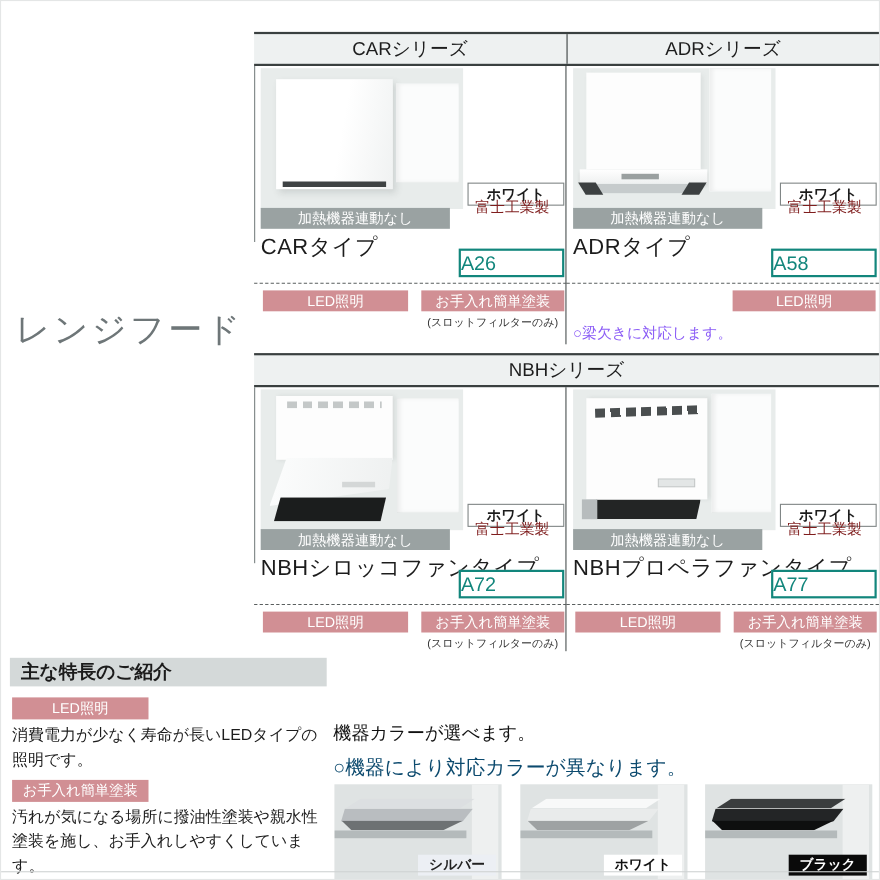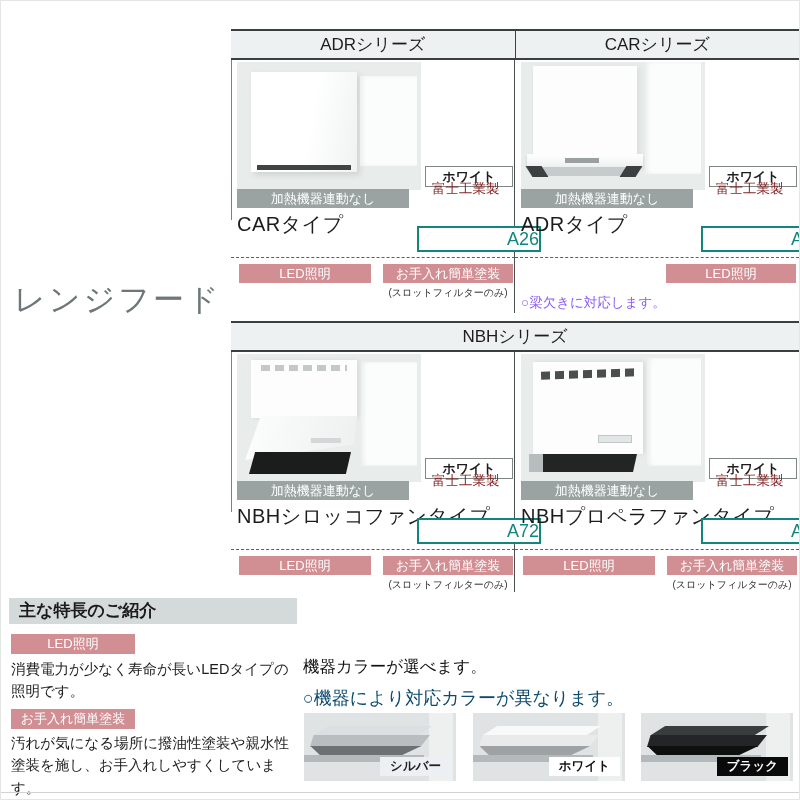--- a/index.html
+++ b/index.html
@@ -27,21 +27,21 @@
   .photo{position:absolute;left:6px;top:2px;width:184px;height:128px;background:#e8eceb;overflow:hidden;}
   .photo div{position:absolute;}
   .linkage-badge{position:absolute;left:6px;top:129px;width:172px;height:19px;background:#9aa2a2;color:#fff;
                  font-size:13px;line-height:19px;text-align:center;}
   .product-name{position:absolute;left:6px;top:151px;font-size:20px;color:#1c1c1c;letter-spacing:.5px;white-space:nowrap;}
   .name-sm{font-size:20px;}
   .color-tag{position:absolute;left:194px;top:106px;width:86px;height:19px;border:1px solid #808686;background:#fff;
              font-size:13px;font-weight:bold;line-height:19px;text-align:center;color:#1c1c1c;}
   .maker{position:absolute;left:201px;top:120px;font-size:13.5px;color:#7f1d1d;}
   .code-box{position:absolute;left:186px;top:166px;width:92px;height:22px;border:2px solid #12867c;background:#fff;
-            color:#12867c;font-size:18px;line-height:22px;text-align:right;cursor:pointer;padding-left:28px;}
+            color:#12867c;font-size:18px;line-height:22px;text-align:left;cursor:pointer;}
   .dash-line{position:absolute;left:0;top:197px;width:100%;border-top:1px dashed #5a5f5f;}
   .pink-badge{position:absolute;top:204px;height:19px;background:#d18f94;color:#fff;font-size:13px;line-height:19px;text-align:center;}
   .b-led{left:8px;width:132px;}
   .b-paint{left:152px;width:130px;}
   .b-led-right{left:auto;right:3px;width:130px;}
   .feature-note{position:absolute;left:152px;top:226px;width:130px;text-align:center;font-size:10px;color:#333;}
   .cell-note{position:absolute;left:6px;top:234px;font-size:13.5px;color:#8b5cf6;}
 
   
   .car-art .hood{left:14px;top:10px;width:106px;height:100px;background:linear-gradient(100deg,#ffffff 55%,#f0f2f2);box-shadow:3px 3px 6px rgba(90,100,100,.18);}
@@ -75,21 +75,21 @@
                   font-size:17px;font-weight:bold;line-height:26px;padding-left:10px;}
   .feat-badge{position:absolute;left:10px;width:124px;height:20px;background:#d18f94;color:#fff;font-size:13px;
               line-height:20px;text-align:center;}
   .fb1{top:633px;} .fb2{top:708px;}
   .feat-text{position:absolute;left:10px;width:290px;font-size:14.5px;line-height:1.55;color:#1d1d1d;}
   .ft1{top:657px;} .ft2{top:731px;}
 
   
   .color-title{position:absolute;left:302px;top:655px;font-size:16.5px;font-weight:normal;color:#111;}
   .color-note{position:absolute;left:302px;top:685px;font-size:18px;color:#0c4a6e;}
-  .opt-photo{position:absolute;top:712px;width:152px;height:68px;background:#dfe3e3;overflow:hidden;}
+  .opt-photo{position:absolute;top:712px;width:152px;height:88px;background:#dfe3e3;overflow:hidden;}
   .op1{left:303px;} .op2{left:472px;} .op3{left:640px;}
   .opt-photo div{position:absolute;}
   .opt-photo .wall{right:3px;top:0;width:24px;height:100%;background:#eef0f0;}
   .opt-photo .htop{left:10px;top:13px;width:118px;height:9px;clip-path:polygon(12% 0,100% 0,88% 100%,0 100%);}
   .opt-photo .hfront{left:6px;top:22px;width:120px;height:12px;clip-path:polygon(3% 0,100% 0,92% 100%,0 100%);}
   .opt-photo .hunder{left:4px;top:33px;width:118px;height:9px;clip-path:polygon(2% 0,96% 0,80% 100%,10% 100%);}
   .opt-photo .shelf{left:0;top:42px;width:120px;height:7px;background:#b4babb;}
   .opt-label{position:absolute;right:5px;bottom:5px;padding:1px 10px;font-size:12.5px;font-weight:bold;}
   .opt-silver .htop{background:#dcdfe1;} .opt-silver .hfront{background:#b9bdc0;} .opt-silver .hunder{background:#6d7173;}
   .opt-silver .opt-label{background:#eceff4;color:#222;}
@@ -101,22 +101,22 @@
 </style>
 </head>
 <body>
 
 <div class="canvas">
 
   <div class="page-title">レンジフード</div>
 
   <div class="series-table tbl-top">
     <div class="series-header">
+      <div class="series-header-cell">CARシリーズ</div>
       <div class="series-header-cell">ADRシリーズ</div>
-      <div class="series-header-cell">CARシリーズ</div>
     </div>
     <div class="series-body">
 
       <div class="product-cell">
         <div class="photo car-art">
           <div class="hood"></div>
           <div class="slit"></div>
           <div class="cab"></div>
         </div>
         <div class="linkage-badge">加熱機器連動なし</div>

